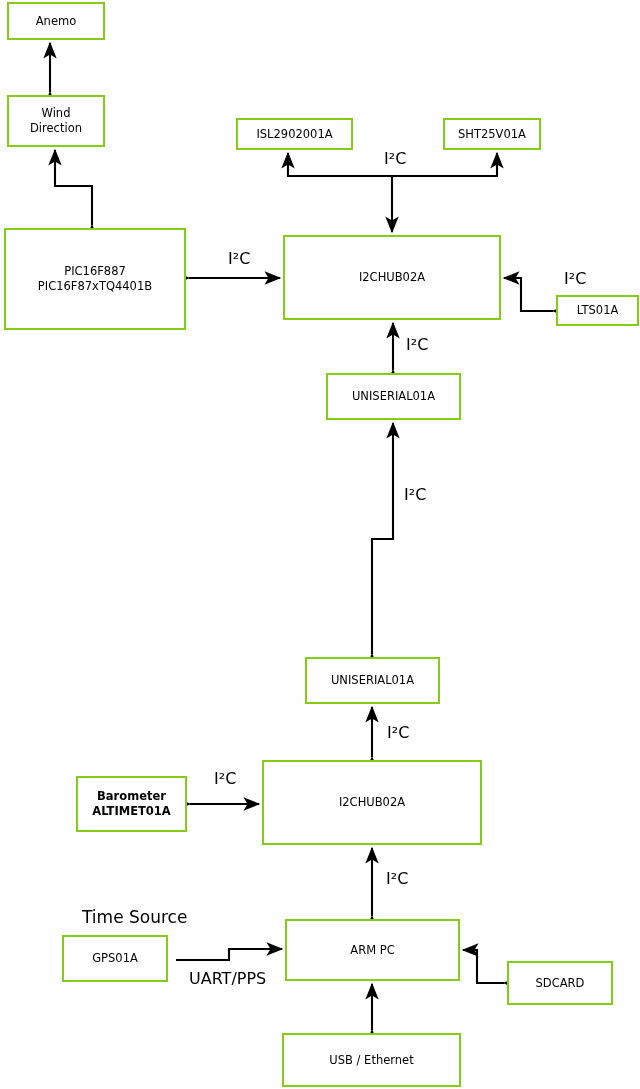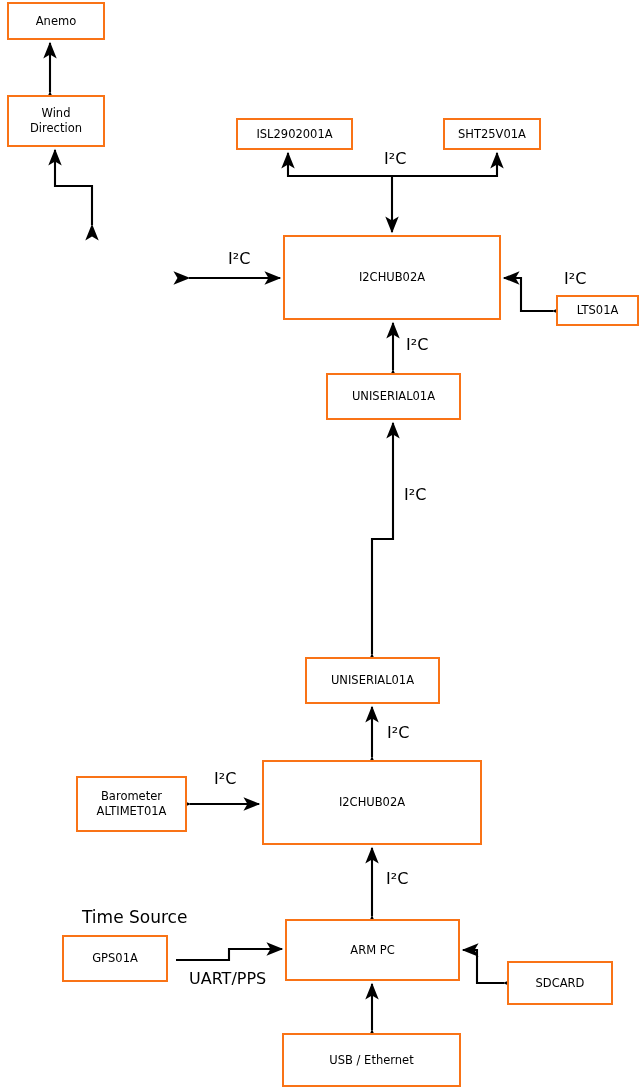--- a/index.html
+++ b/index.html
@@ -21,21 +21,21 @@
     left: 0;
     top: 0;
     width: 640px;
     height: 1089px;
     pointer-events: none;
   }
   .node {
     position: absolute;
     box-sizing: border-box;
     background: #ffffff;
-    border: 2px solid #f97316;
+    border: 2px solid #84cc16;
     display: flex;
     align-items: center;
     justify-content: center;
     text-align: center;
     z-index: 2;
   }
   .node-label {
     font-size: 11.5px;
     line-height: 15px;
     color: #000000;
@@ -108,20 +108,24 @@
 
   <div class="node" style="left:7px; top:2px; width:98px; height:38px;">
     <span class="node-label">Anemo</span>
   </div>
 
   <div class="node" style="left:7px; top:95px; width:98px; height:52px;">
     <span class="node-label">Wind
 Direction</span>
   </div>
 
+  <div class="node" style="left:4px; top:228px; width:182px; height:102px;">
+    <span class="node-label">PIC16F887
+PIC16F87xTQ4401B</span>
+  </div>
 
   <div class="node" style="left:236px; top:118px; width:117px; height:32px;">
     <span class="node-label">ISL2902001A</span>
   </div>
 
   <div class="node" style="left:443px; top:118px; width:98px; height:32px;justify-content:center;">
     <span class="node-label">SHT25V01A</span>
   </div>
 
   <div class="node" style="left:283px; top:235px; width:218px; height:85px;">
@@ -133,21 +137,21 @@
   </div>
 
   <div class="node" style="left:326px; top:373px; width:135px; height:47px;">
     <span class="node-label">UNISERIAL01A</span>
   </div>
 
   <div class="node" style="left:305px; top:657px; width:135px; height:47px;">
     <span class="node-label">UNISERIAL01A</span>
   </div>
 
-  <div class="node" style="left:76px; top:776px; width:111px; height:56px;">
+  <div class="node" style="left:76px; top:776px; width:111px; height:56px;font-weight:bold;">
     <span class="node-label">Barometer
 ALTIMET01A</span>
   </div>
 
   <div class="node" style="left:262px; top:760px; width:220px; height:85px;">
     <span class="node-label">I2CHUB02A</span>
   </div>
 
   <div class="node" style="left:62px; top:935px; width:106px; height:47px;">
     <span class="node-label">GPS01A</span>

